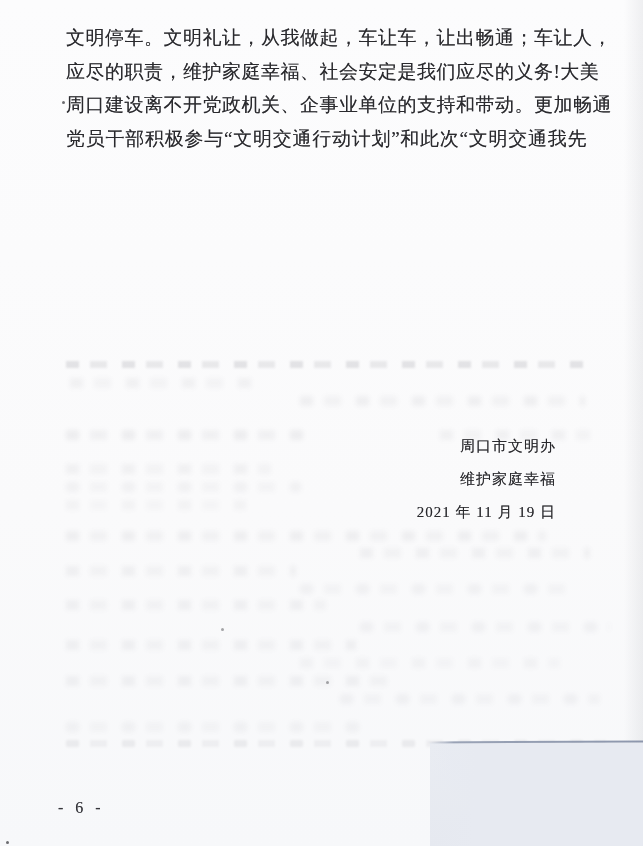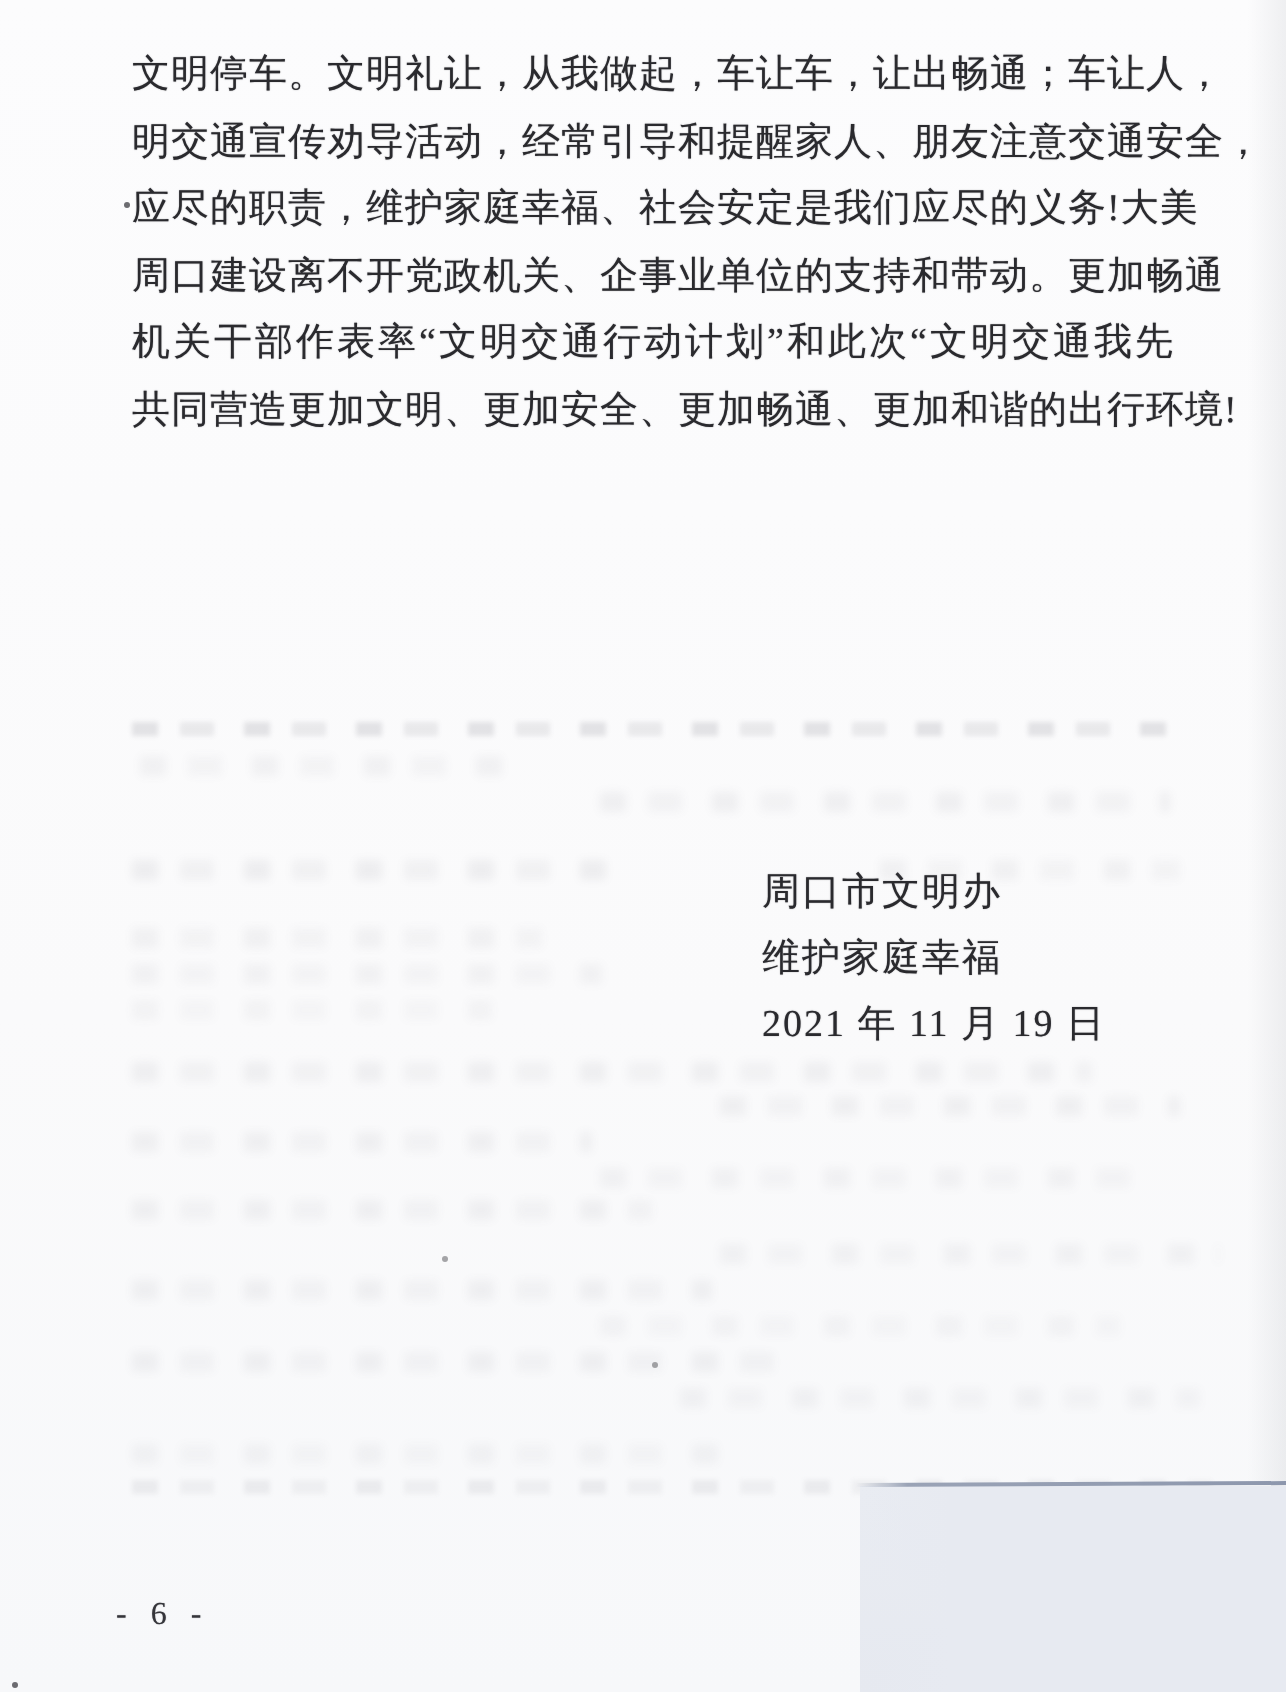--- a/index.html
+++ b/index.html
@@ -44,22 +44,22 @@
     text-shadow: 0 0 0.6px rgba(40,40,45,0.55);
   }
   .line.indent { text-indent: 37px; }
 
   
   .signature {
     position: absolute;
     left: 381px;
     top: 430px;
     width: 175px;
-    text-align: left;
-    font-size: 19px;
+    text-align: right;
+    font-size: 15px;
     color: var(--ink);
   }
   .signature .sig-line {
     height: 33px;
     line-height: 33px;
     letter-spacing: 1px;
     text-shadow: 0 0 0.6px rgba(40,40,45,0.55);
   }
 
   
@@ -111,25 +111,23 @@
     transform: rotate(-0.25deg);
   }
 </style>
 </head>
 <body>
 
 <div class="page">
 
   <div class="body-text">
     <div class="line">文明停车。文明礼让，从我做起，车让车，让出畅通；车让人，</div>
-    <div class="line">明交通宣传劝导活动，经常引导和提醒家人、朋友注意交通安全，</div>
     <div class="line">应尽的职责，维护家庭幸福、社会安定是我们应尽的义务!大美</div>
     <div class="line">周口建设离不开党政机关、企事业单位的支持和带动。更加畅通</div>
-    <div class="line">机关干部作表率“文明交通行动计划”和此次“文明交通我先</div>
-    <div class="line">共同营造更加文明、更加安全、更加畅通、更加和谐的出行环境!</div>
+    <div class="line">党员干部积极参与“文明交通行动计划”和此次“文明交通我先</div>
   </div>
 
   <div class="signature">
     <div class="sig-line">周口市文明办</div>
     <div class="sig-line">维护家庭幸福</div>
     <div class="sig-line">2021 年 11 月 19 日</div>
   </div>
 
   <div class="pagenum">- 6 -</div>
 

